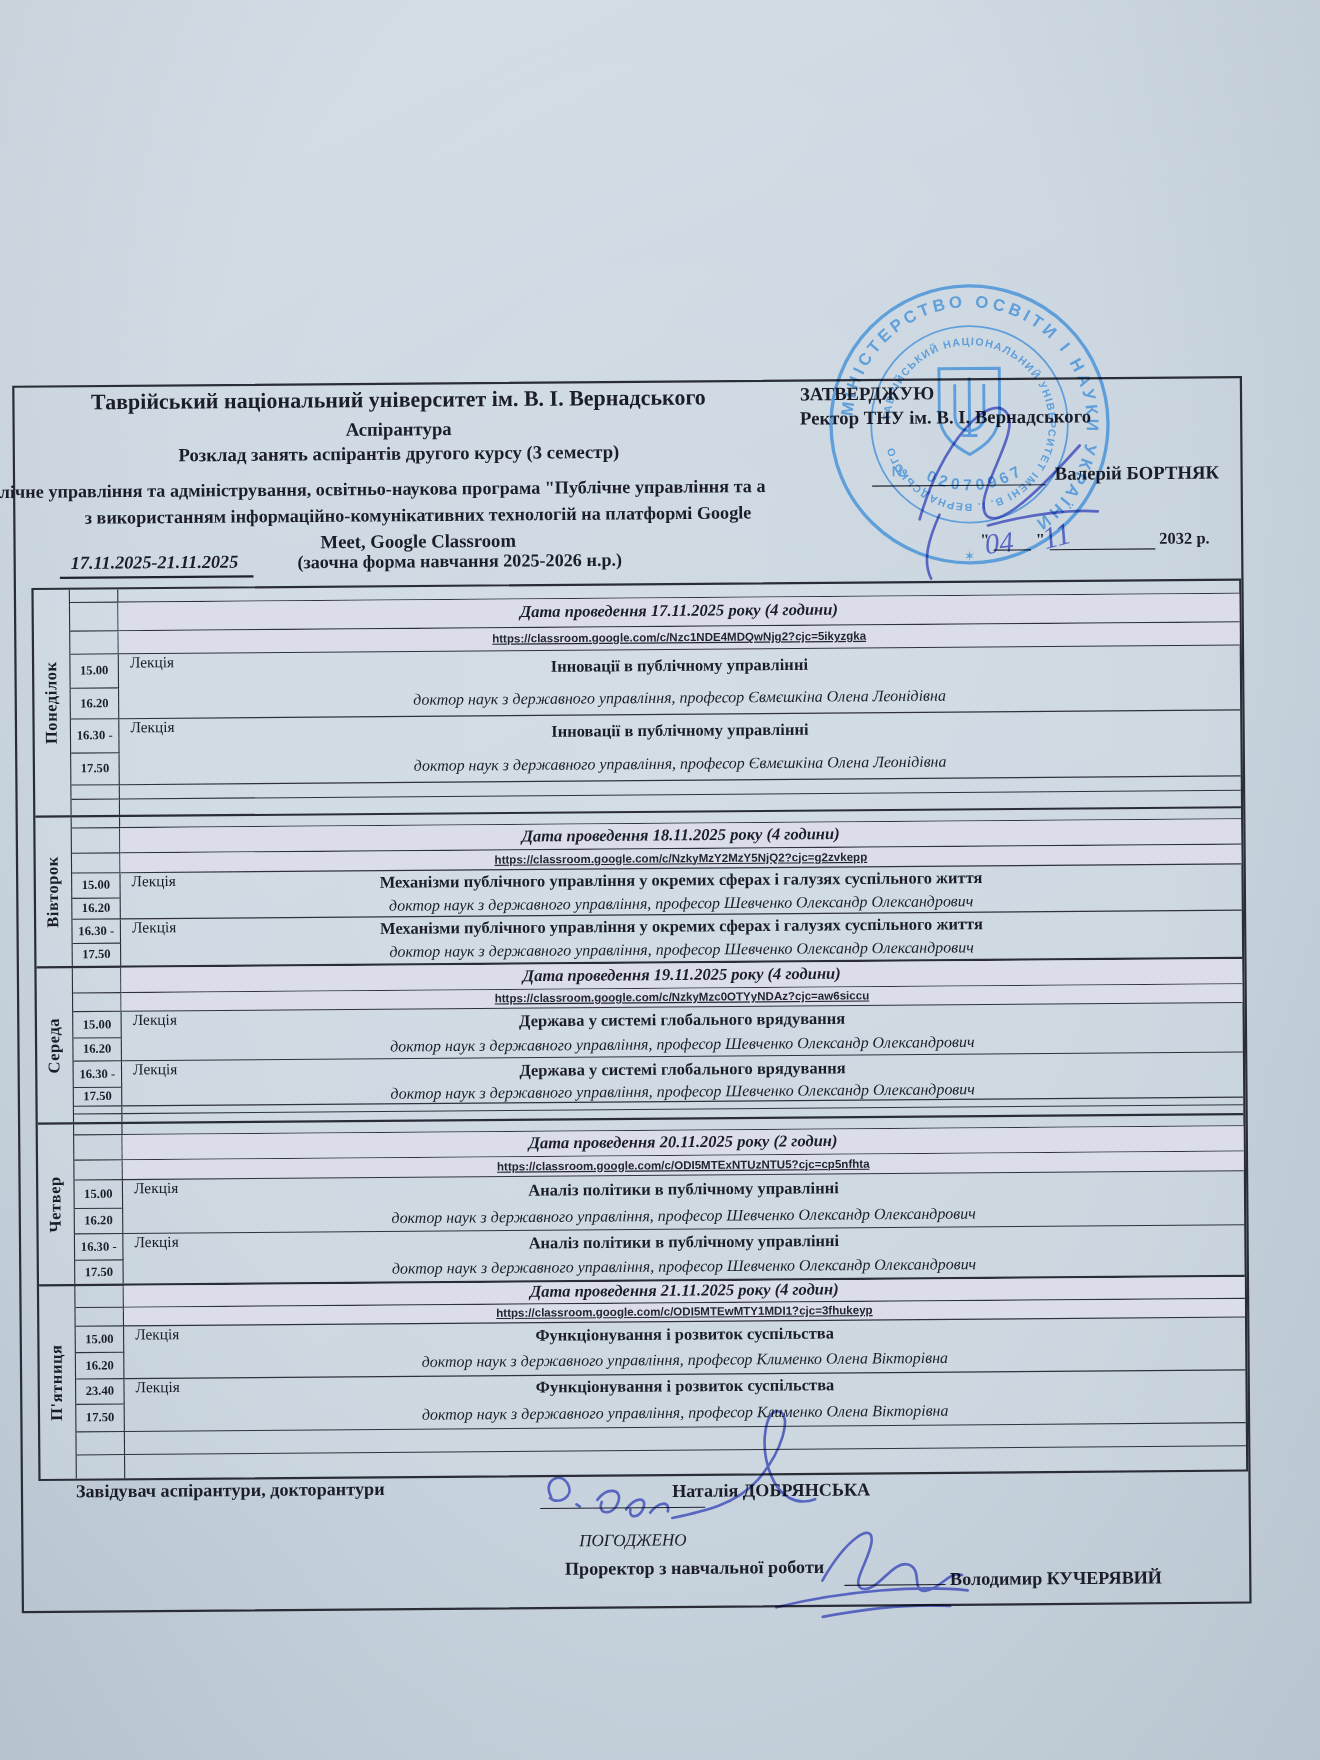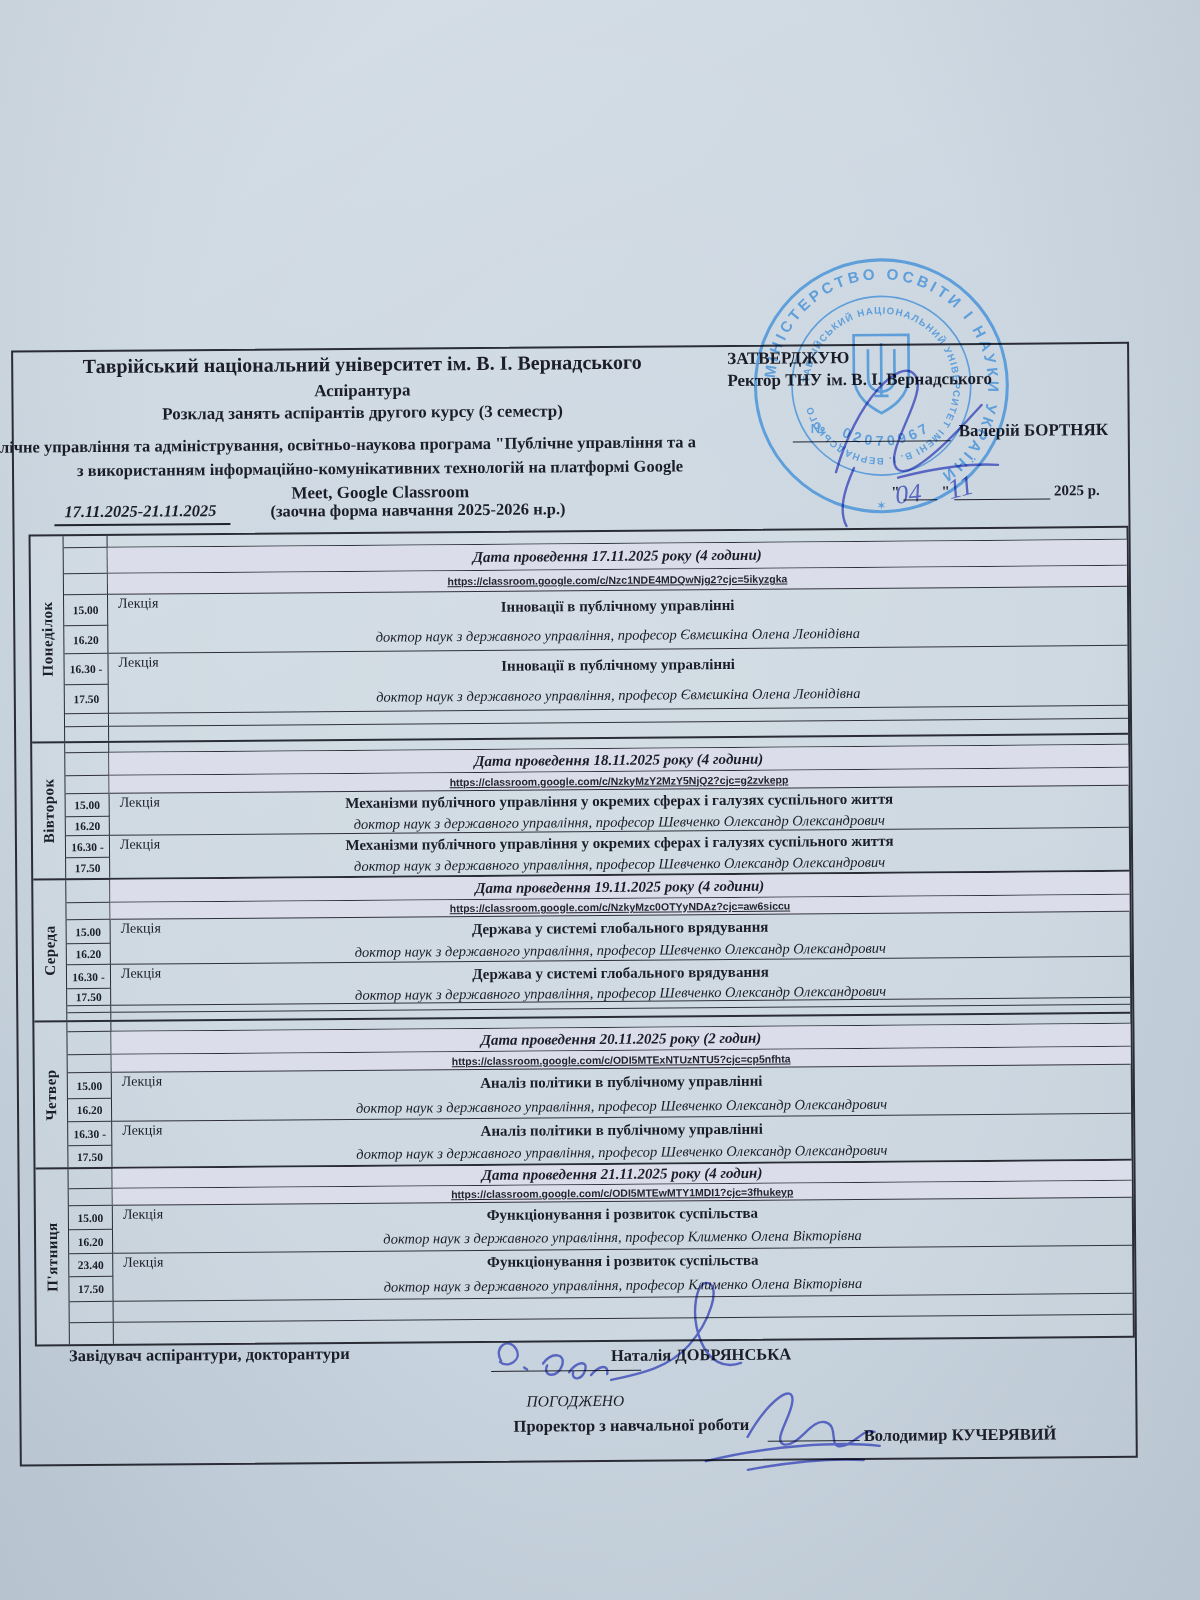--- a/index.html
+++ b/index.html
@@ -87,21 +87,21 @@
   <div class="abs a-2 b">Ректор ТНУ ім. В. І. Вернадського</div>
   <div class="abs a-name">
     <span class="ul"></span>
     <span class="b">Валерій БОРТНЯК</span>
   </div>
   <div class="abs a-date">
     <span class="q">"</span>
     <span class="u1"></span>
     <span class="q">"</span>
     <span class="u2"></span>
-    <span class="b">2025 р.</span>
+    <span class="b">2032 р.</span>
   </div>
 
   <div class="sched">
 
     <div class="day" style="height:205px">
       <div class="dlab">
           <span>Понеділок</span>
         </div>
       <div class="rows">
         <div class="r" style="height:12px">

